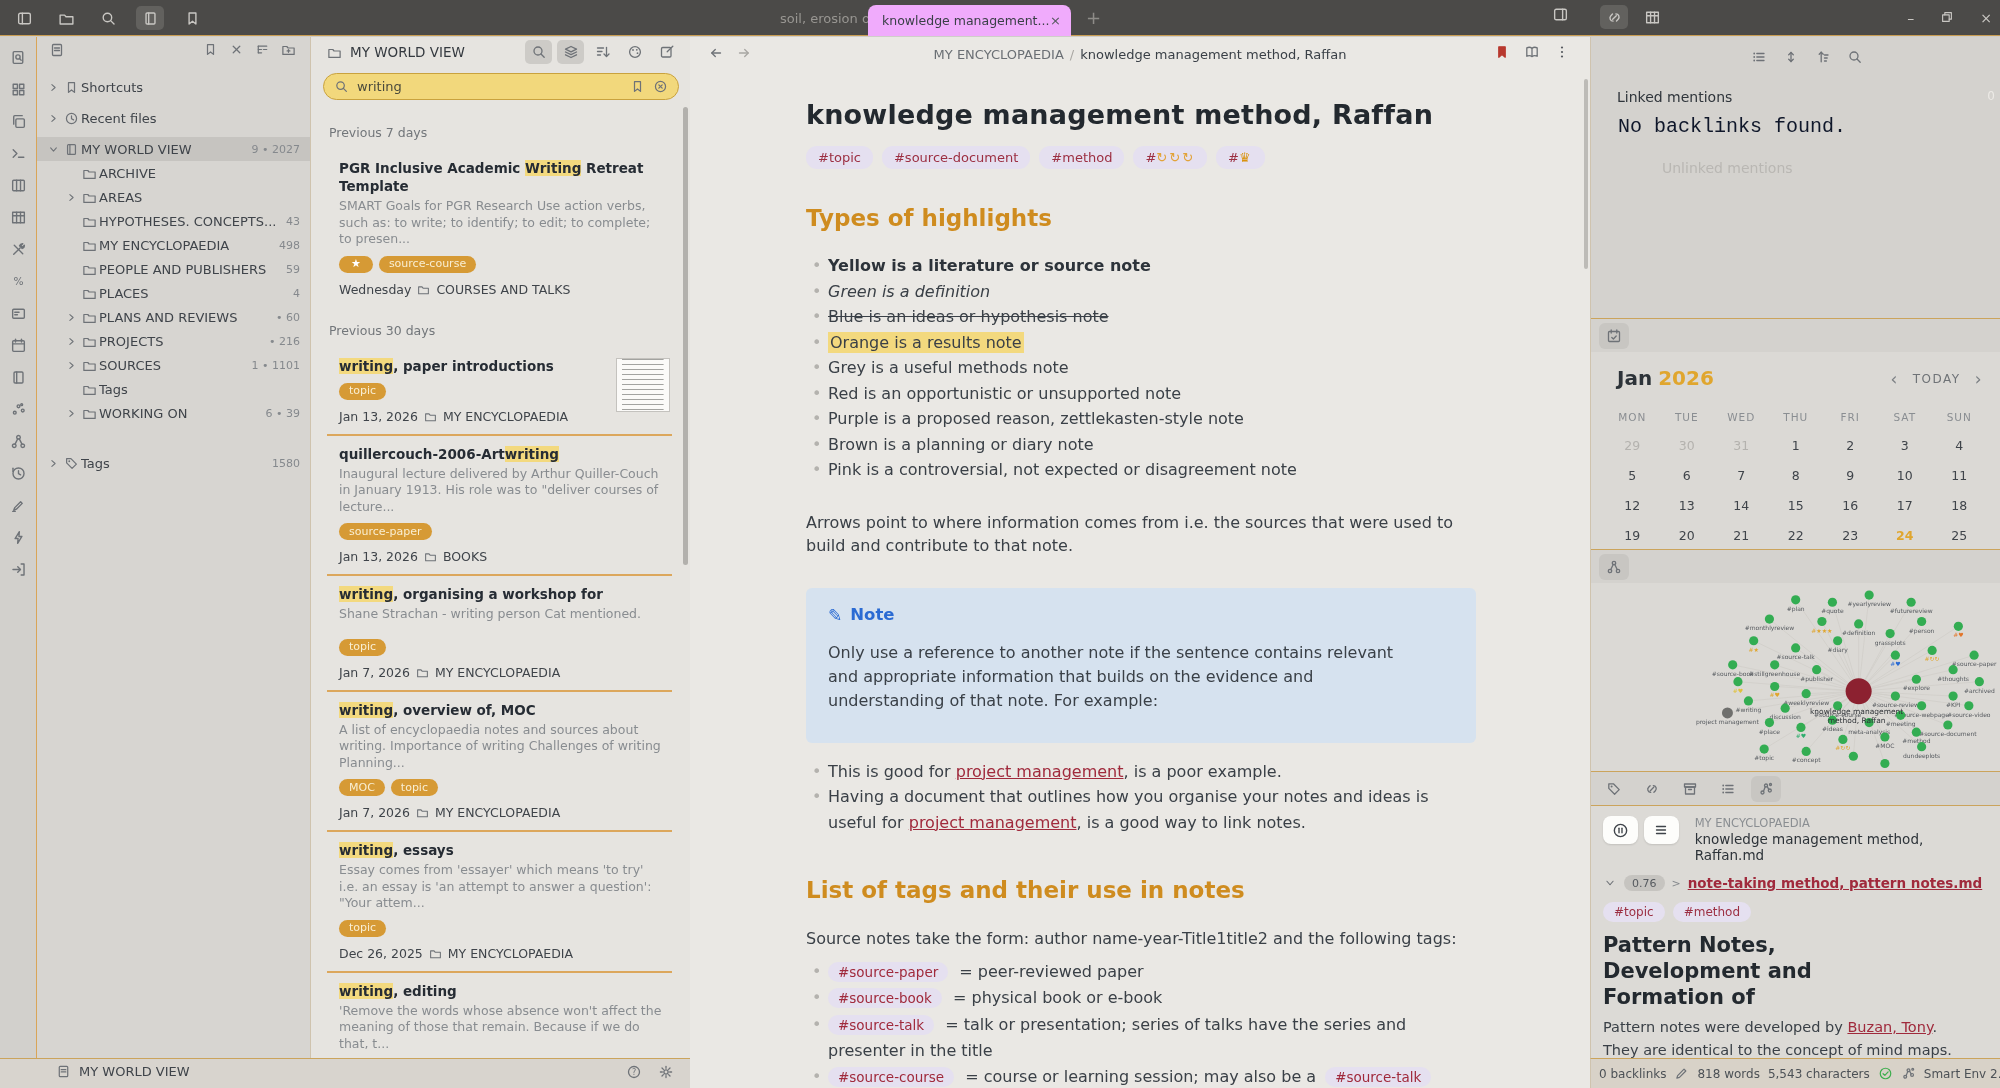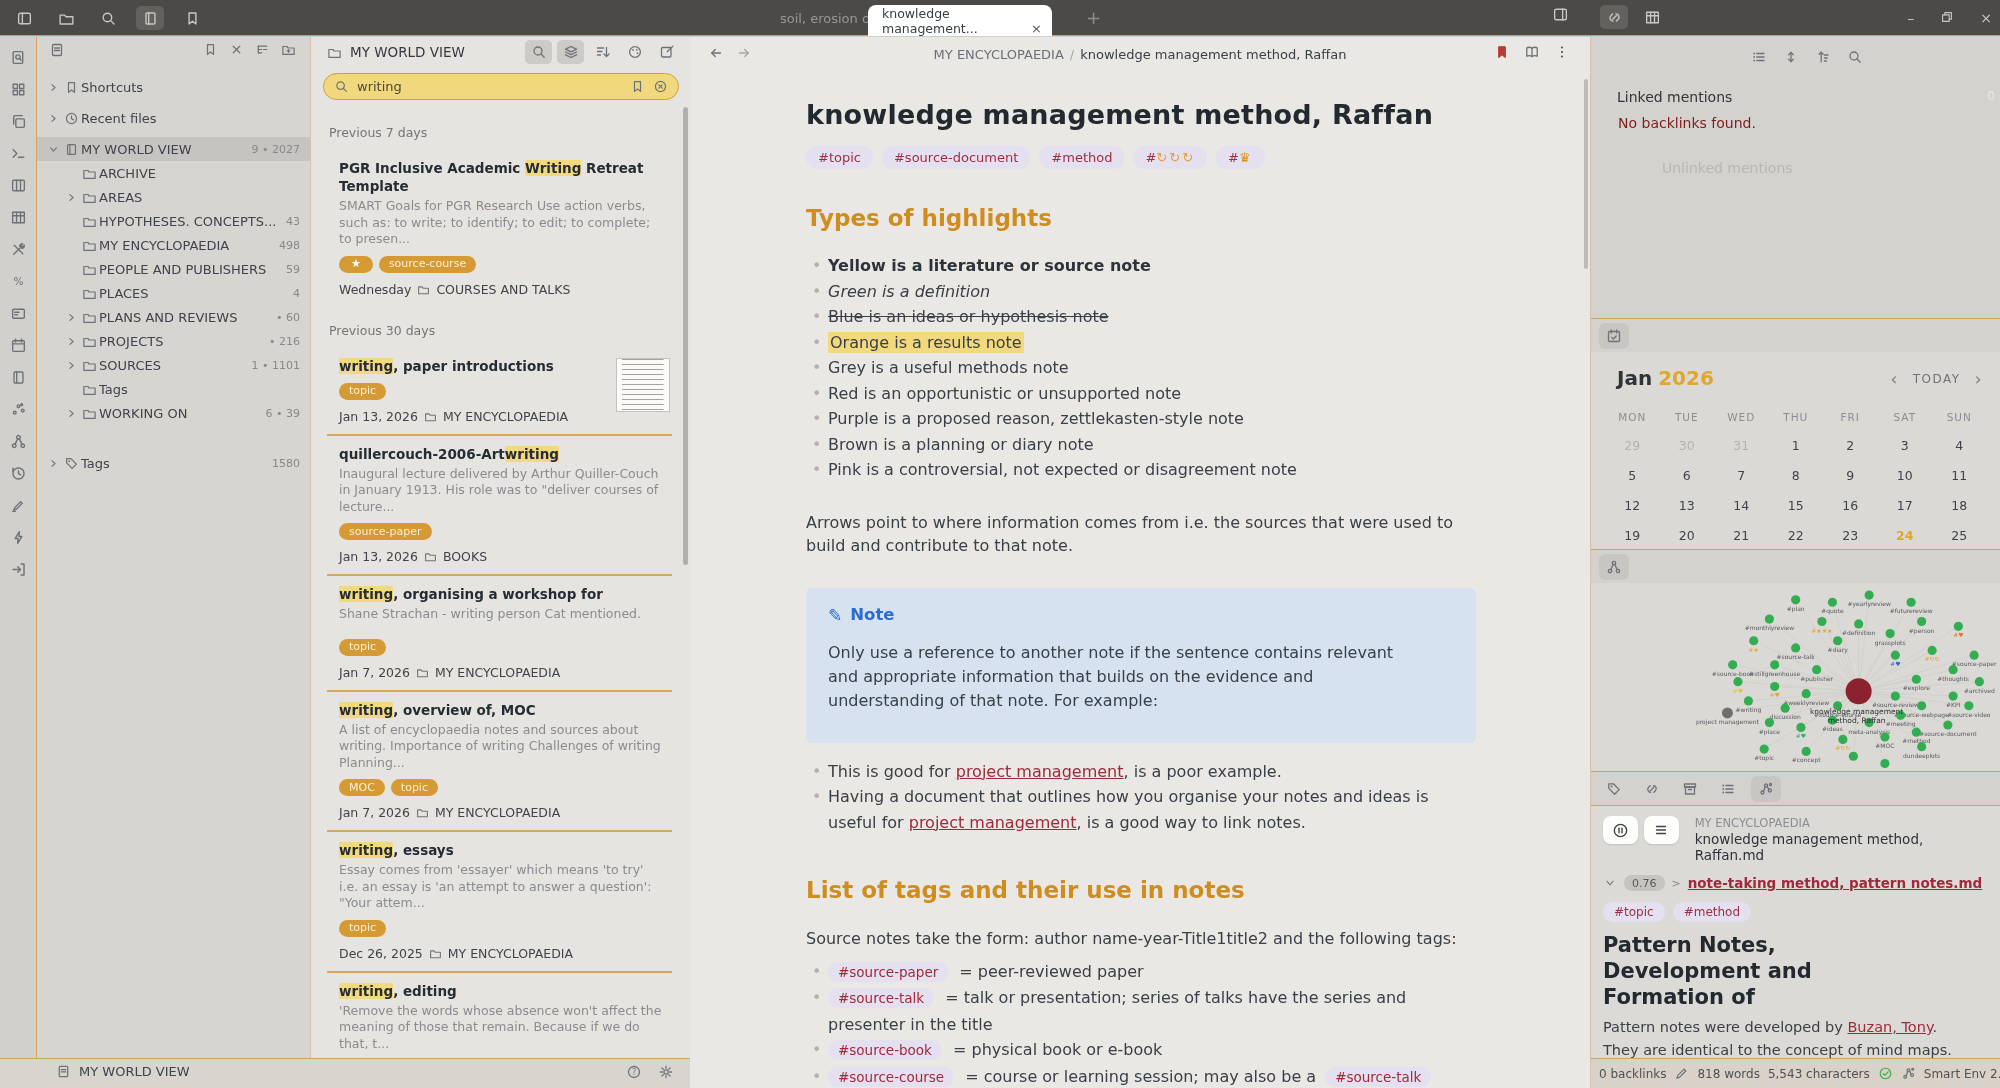--- a/index.html
+++ b/index.html
@@ -8,21 +8,21 @@
   .app { position:absolute; inset:0; }
   .icon { display:inline-flex; align-items:center; justify-content:center; vertical-align:middle; }
   .icon svg { display:block; }
 
   
   .topbar { position:absolute; left:0; top:0; width:2000px; height:36px; background:#4b4a48; border-bottom:1px solid #c99d52; }
   .tb-left { position:absolute; left:10px; top:0; height:36px; display:flex; align-items:center; gap:14px; }
   .tb-btn { width:28px; height:24px; border-radius:5px; display:flex; align-items:center; justify-content:center; }
   .tb-btn.active { background:#62615e; }
   .tab-inactive { position:absolute; left:780px; top:0; height:36px; display:flex; align-items:center; color:#989692; font-size:13px; }
-  .tab-active { position:absolute; left:868px; top:5px; width:184px; height:31px; background:#ffffff; border-radius:8px 8px 0 0; display:flex; align-items:flex-end; padding:0 10px 0 14px; font-size:12.5px; color:#3a4047; }
+  .tab-active { position:absolute; left:868px; top:5px; width:203px; height:31px; background:#f0abfc; border-radius:8px 8px 0 0; display:flex; align-items:center; padding:0 10px 0 14px; font-size:12.5px; color:#3a4047; }
   .tab-active .tab-close { margin-left:auto; color:#55595e; font-size:13px; }
   .tab-plus { position:absolute; left:1086px; top:7px; color:#8e8c88; font-size:18px; line-height:22px; }
   .tb-right-toggle { position:absolute; left:1552px; top:6px; }
   .tb-rp { position:absolute; left:1600px; top:5px; display:flex; gap:10px; }
   .win-controls { position:absolute; right:8px; top:0; height:36px; display:flex; align-items:center; gap:26px; color:#c9c7c3; font-size:14px; }
 
   
   .ribbon { position:absolute; left:0; top:37px; width:36px; height:1021px; background:#d2d0cc; display:flex; flex-direction:column; align-items:center; padding-top:12px; gap:15px; }
 
   
@@ -96,21 +96,21 @@
   .tagdefs li { line-height:26px; }
   .dtag { background:#e5e0f0; color:#a02a3c; border-radius:10px; padding:2px 10px; font-size:13.5px; margin-right:6px; }
   .ed-scroll { position:absolute; right:2px; top:42px; width:4px; height:190px; background:#bdbbb7; border-radius:2px; }
 
   
   .rightpanel { position:absolute; left:1590px; top:37px; width:410px; height:1021px; background:#d4d2ce; border-left:1px solid #cfc3ae; }
   .rp-backlinks { position:absolute; left:8px; top:0; width:410px; height:281px; }
   .bl-tools { position:absolute; left:152px; top:12px; display:flex; gap:16px; }
   .bl-linked { position:absolute; left:18px; top:52px; font-size:14px; color:#2f353b; }
   .bl-count { position:absolute; right:14px; top:52px; font-size:12px; color:#eceae6; }
-  .bl-empty { position:absolute; left:19px; top:78px; font-size:14px; color:#7f1d1d; }
+  .bl-empty { position:absolute; left:19px; top:78px; font-size:20px; color:#0f172a;font-family:Liberation Mono, monospace; }
   .bl-unlinked { position:absolute; left:18px; top:123px; font-size:14px; color:#b9b7b3;margin-left:45px; }
   .rp-sec-tab { position:absolute; left:0; width:410px; height:34px; border-top:1.5px solid #cba45c; background:#d4d2ce; }
   .rp-sec-tab .tabbtn { position:absolute; left:8px; top:4px; width:30px; height:26px; background:#c8c6c2; border-radius:6px; display:flex; align-items:center; justify-content:center; }
   .rp-cal { position:absolute; left:0; top:315px; width:410px; height:197px; background:#dbd9d5; }
   .cal-head { position:absolute; left:26px; top:14px; font-size:20px; font-weight:bold; color:#2d3339; }
   .cal-head .yr { color:#e0a62e; margin-left:6px; }
   .cal-nav { position:absolute; right:18px; top:17px; display:flex; align-items:center; gap:14px; font-size:12px; color:#6f7377; letter-spacing:1.5px; }
   .cal-nav .arr { font-size:17px; color:#7d8185; }
   .cal-grid { position:absolute; left:14px; top:52px; width:382px; }
   .cal-row { display:flex; }
@@ -855,22 +855,22 @@
         <div class="cb">Only use a reference to another note if the sentence contains relevant and appropriate information that builds on the evidence and understanding of that note. For example:</div>
       </div>
       <ul class="nlist" id="link-list" style="margin-top:16px;">
           <li>This is good for <span class="rlink">project management</span>, is a poor example.</li>
           <li>Having a document that outlines how you organise your notes and ideas is useful for <span class="rlink">project management</span>, is a good way to link notes.</li>
         </ul>
       <h2 class="nh" style="margin-top:42px;">List of tags and their use in notes</h2>
       <div class="para" style="margin-top:24px;max-width:700px;">Source notes take the form: author name-year-Title1title2 and the following tags:</div>
       <ul class="nlist tagdefs" id="tagdef-list" style="margin-top:8px;">
           <li><span class="dtag">#source-paper</span> = peer-reviewed paper</li>
+          <li><span class="dtag">#source-book</span> = physical book or e-book</li>
           <li><span class="dtag">#source-talk</span> = talk or presentation; series of talks have the series and presenter in the title</li>
-          <li><span class="dtag">#source-book</span> = physical book or e-book</li>
           <li><span class="dtag">#source-course</span> = course or learning session; may also be a <span class="dtag" style="margin-left: 4px;">#source-talk</span></li>
         </ul>
     </div>
     <div class="ed-scroll"></div>
   </div>
 
   <div class="rightpanel">
     <div class="rp-backlinks">
       <div class="bl-tools" id="bl-tools">
           <span class="icon">

